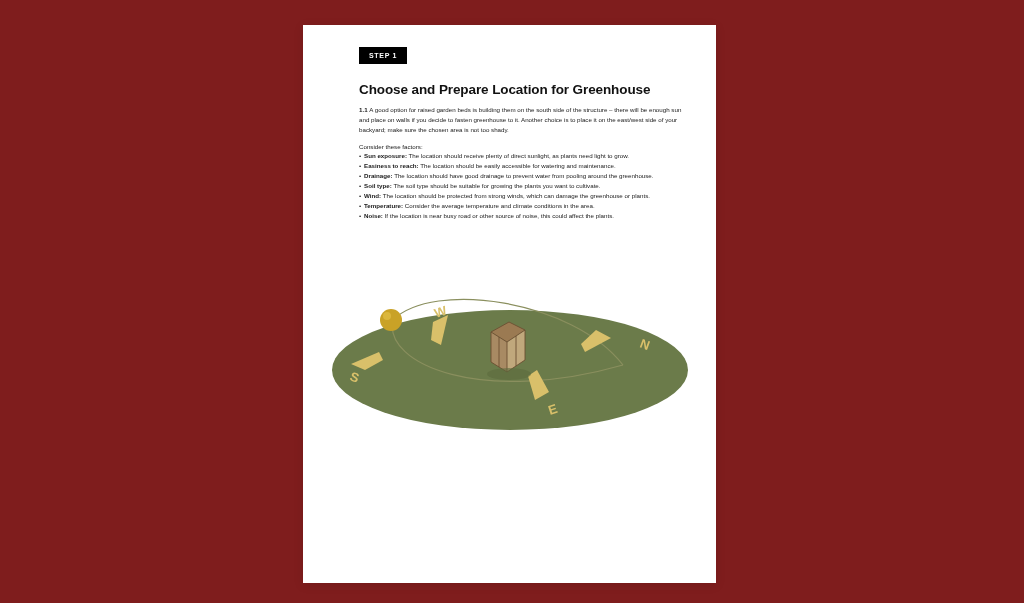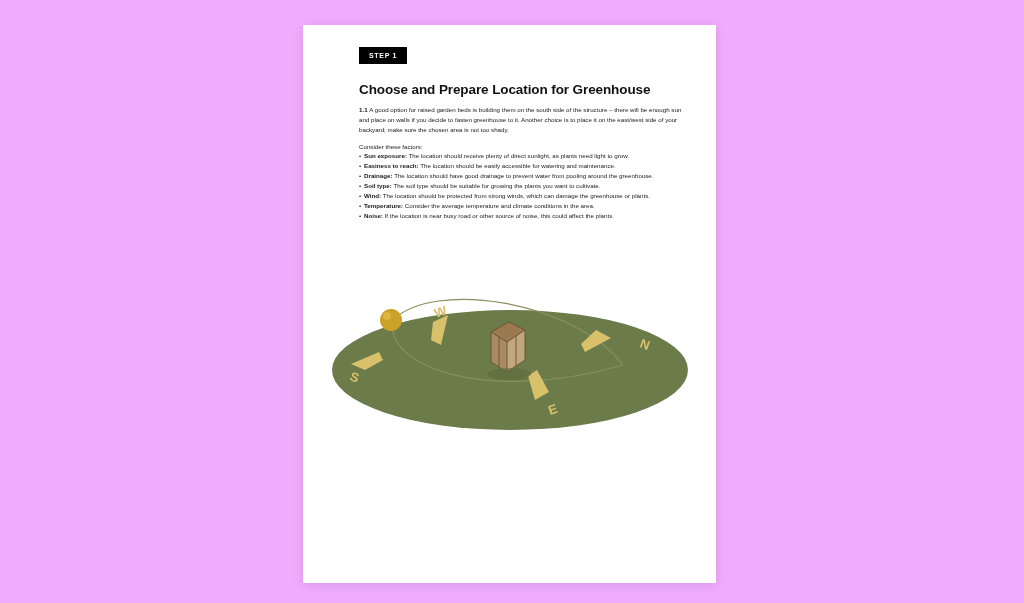--- a/index.html
+++ b/index.html
@@ -8,21 +8,21 @@
     background: #f2f2f2;
     width: 1024px;
     height: 603px;
     overflow: hidden;
     font-family: "Liberation Sans", sans-serif;
   }
   .viewport {
     position: relative;
     width: 1024px;
     height: 603px;
-    background: #f0abfc;
+    background: #7f1d1d;
   }
   .page {
     position: absolute;
     left: 303px;
     top: 25px;
     width: 413px;
     height: 558px;
     background: #ffffff;
     box-shadow: 0 2px 10px rgba(0,0,0,0.10);
   }

